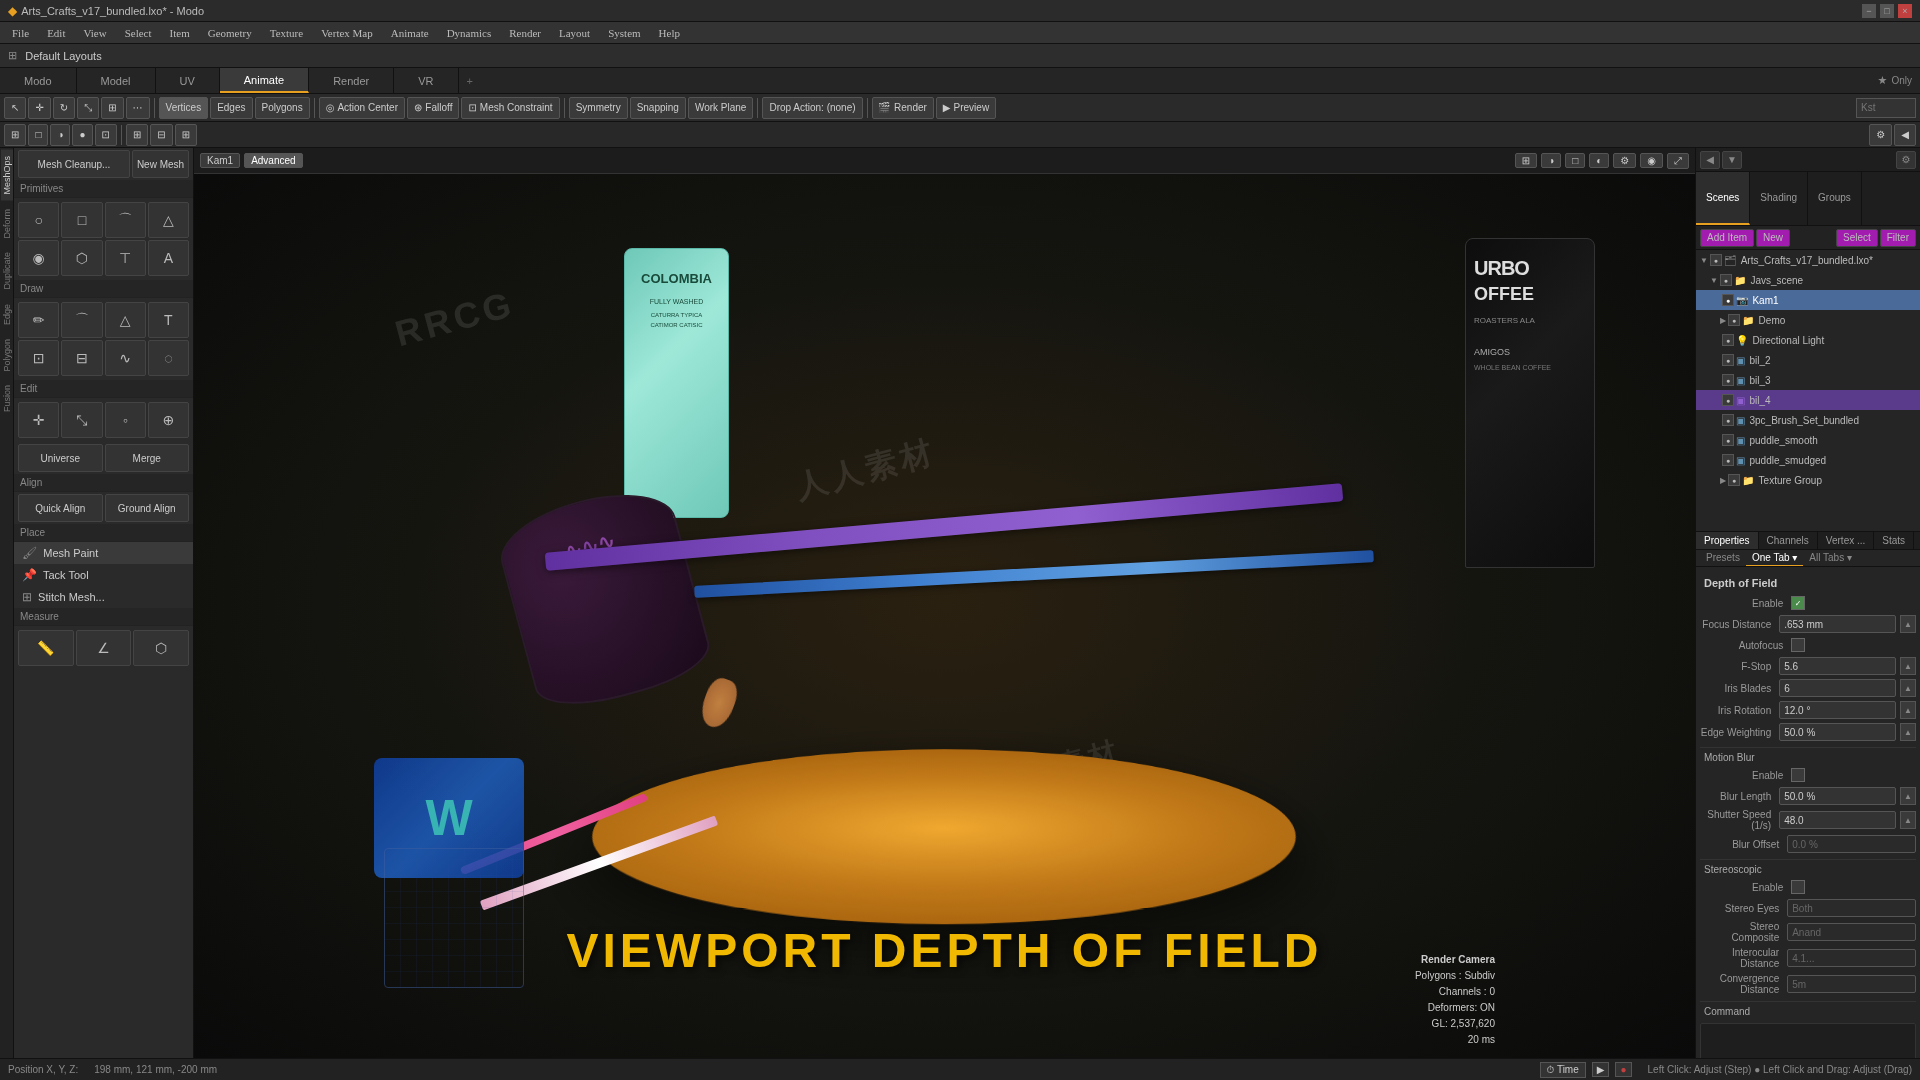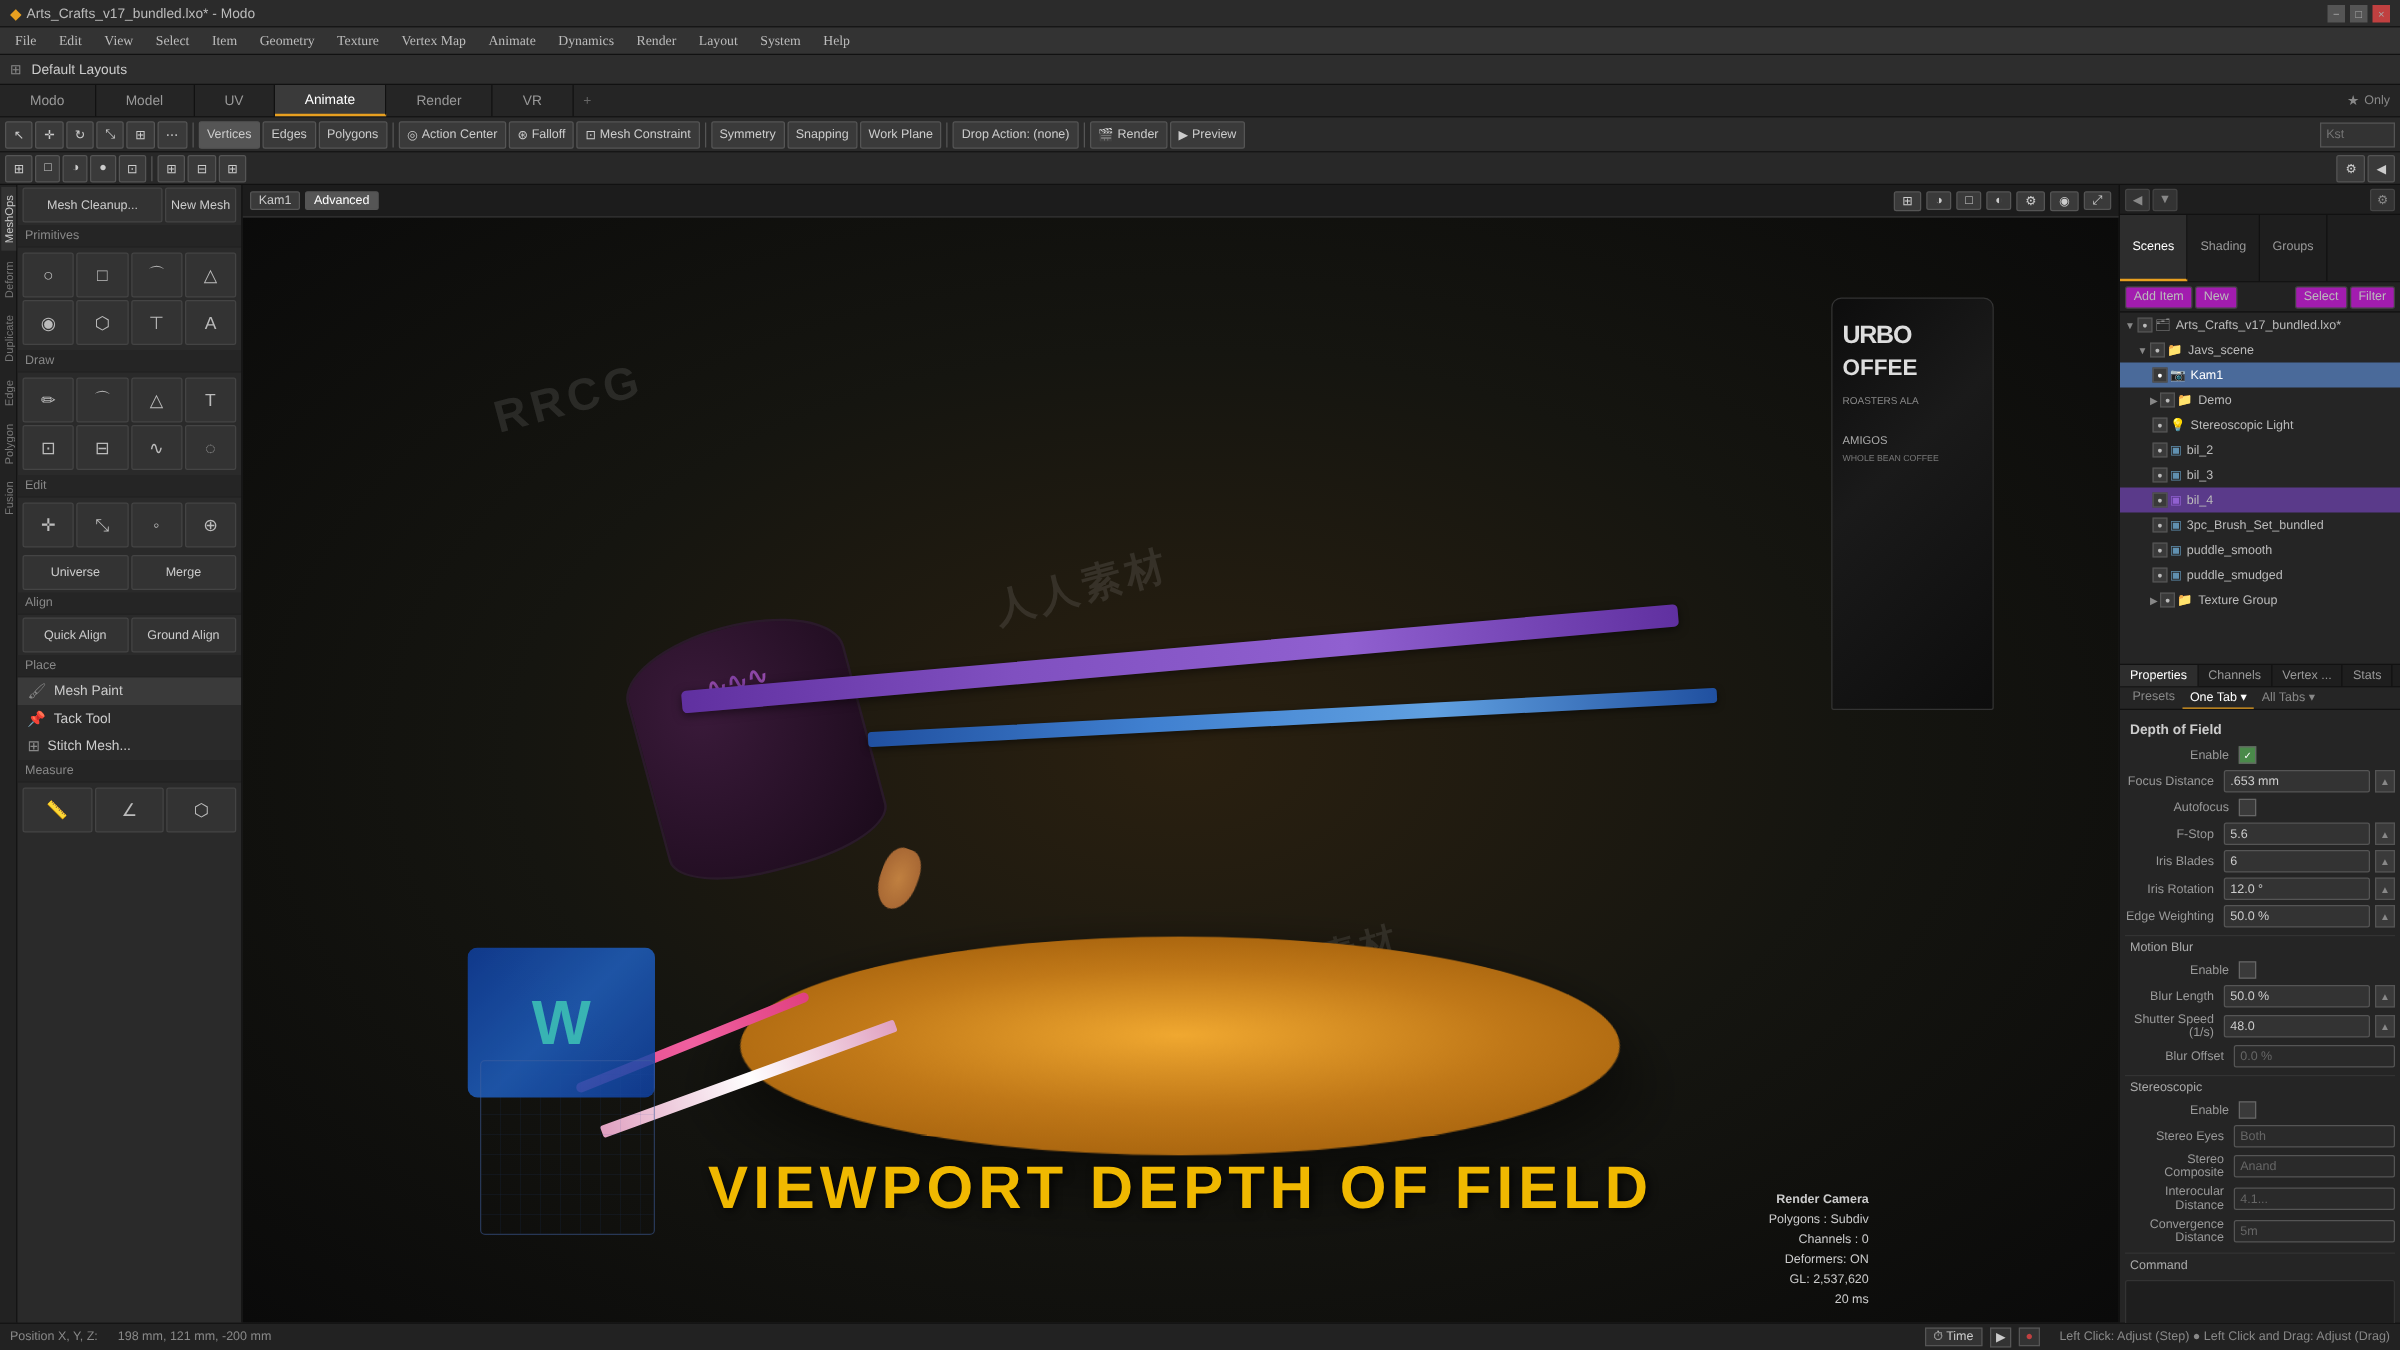--- a/index.html
+++ b/index.html
@@ -479,20 +479,33 @@
     ">
       <div style="padding:15px 8px; color:#ccc; font-size:10px; line-height:1.4;">
         <div style="font-size:20px; font-weight:900; letter-spacing:-1px; color:#ddd;">URBO</div>
         <div style="font-size:18px; font-weight:900; color:#ddd;">OFFEE</div>
         <div style="font-size:8px; color:#888; margin-top:8px;">ROASTERS ALA</div>
         <div style="font-size:9px; color:#aaa; margin-top:20px;">AMIGOS</div>
         <div style="font-size:7px; color:#777; margin-top:4px;">WHOLE BEAN COFFEE</div>
       </div>
     </div>
 
+    <div style="
+      position:absolute; left:430px; top:100px; width:105px; height:270px;
+      background: linear-gradient(135deg, #6ec8b8 0%, #9ee8d8 40%, #6ec8b8 100%);
+      border-radius: 8px;
+      border: 1px solid #5ab8a8;
+    ">
+      <div style="padding:20px 8px; text-align:center; color:#1a4a3a; font-size:10px; line-height:1.6;">
+        <div style="font-size:13px; font-weight:bold;">COLOMBIA</div>
+        <div style="font-size:7px; margin-top:6px;">FULLY WASHED</div>
+        <div style="font-size:6px; margin-top:4px;">CATURRA TYPICA</div>
+        <div style="font-size:6px;">CATIMOR CATISIC</div>
+      </div>
+    </div>
 
     <div style="
       position:absolute; left:320px; top:350px; width:180px; height:200px;
       background: radial-gradient(ellipse at 30% 30%, #3a1a3a, #1a0a1a);
       border-radius: 50% 50% 45% 45% / 20% 20% 15% 15%;
       border: 2px solid #2a1a2a;
       transform: rotate(-15deg);
     ">
       <div style="padding:30px 10px; text-align:center;">
         <div style="color:#c060c0; font-size:8px; line-height:1.4; transform:rotate(0deg);">
@@ -640,21 +653,21 @@
         <div class="scene-item">
           <span class="expand-arrow" style="margin-left:20px;">▶</span>
           <span class="scene-eye">●</span>
           <span style="color:#888; margin-right:4px; font-size:10px;">📁</span>
           <span>Demo</span>
         </div>
         <div class="scene-item">
           <span class="expand-arrow" style="margin-left:20px;"></span>
           <span class="scene-eye">●</span>
           <span style="color:#d0c040; margin-right:4px; font-size:10px;">💡</span>
-          <span>Stereoscopic Light</span>
+          <span>Directional Light</span>
         </div>
         <div class="scene-item">
           <span class="expand-arrow" style="margin-left:20px;"></span>
           <span class="scene-eye">●</span>
           <span style="color:#6090b0; margin-right:4px; font-size:10px;">▣</span>
           <span>bil_2</span>
         </div>
         <div class="scene-item">
           <span class="expand-arrow" style="margin-left:20px;"></span>
           <span class="scene-eye">●</span>

